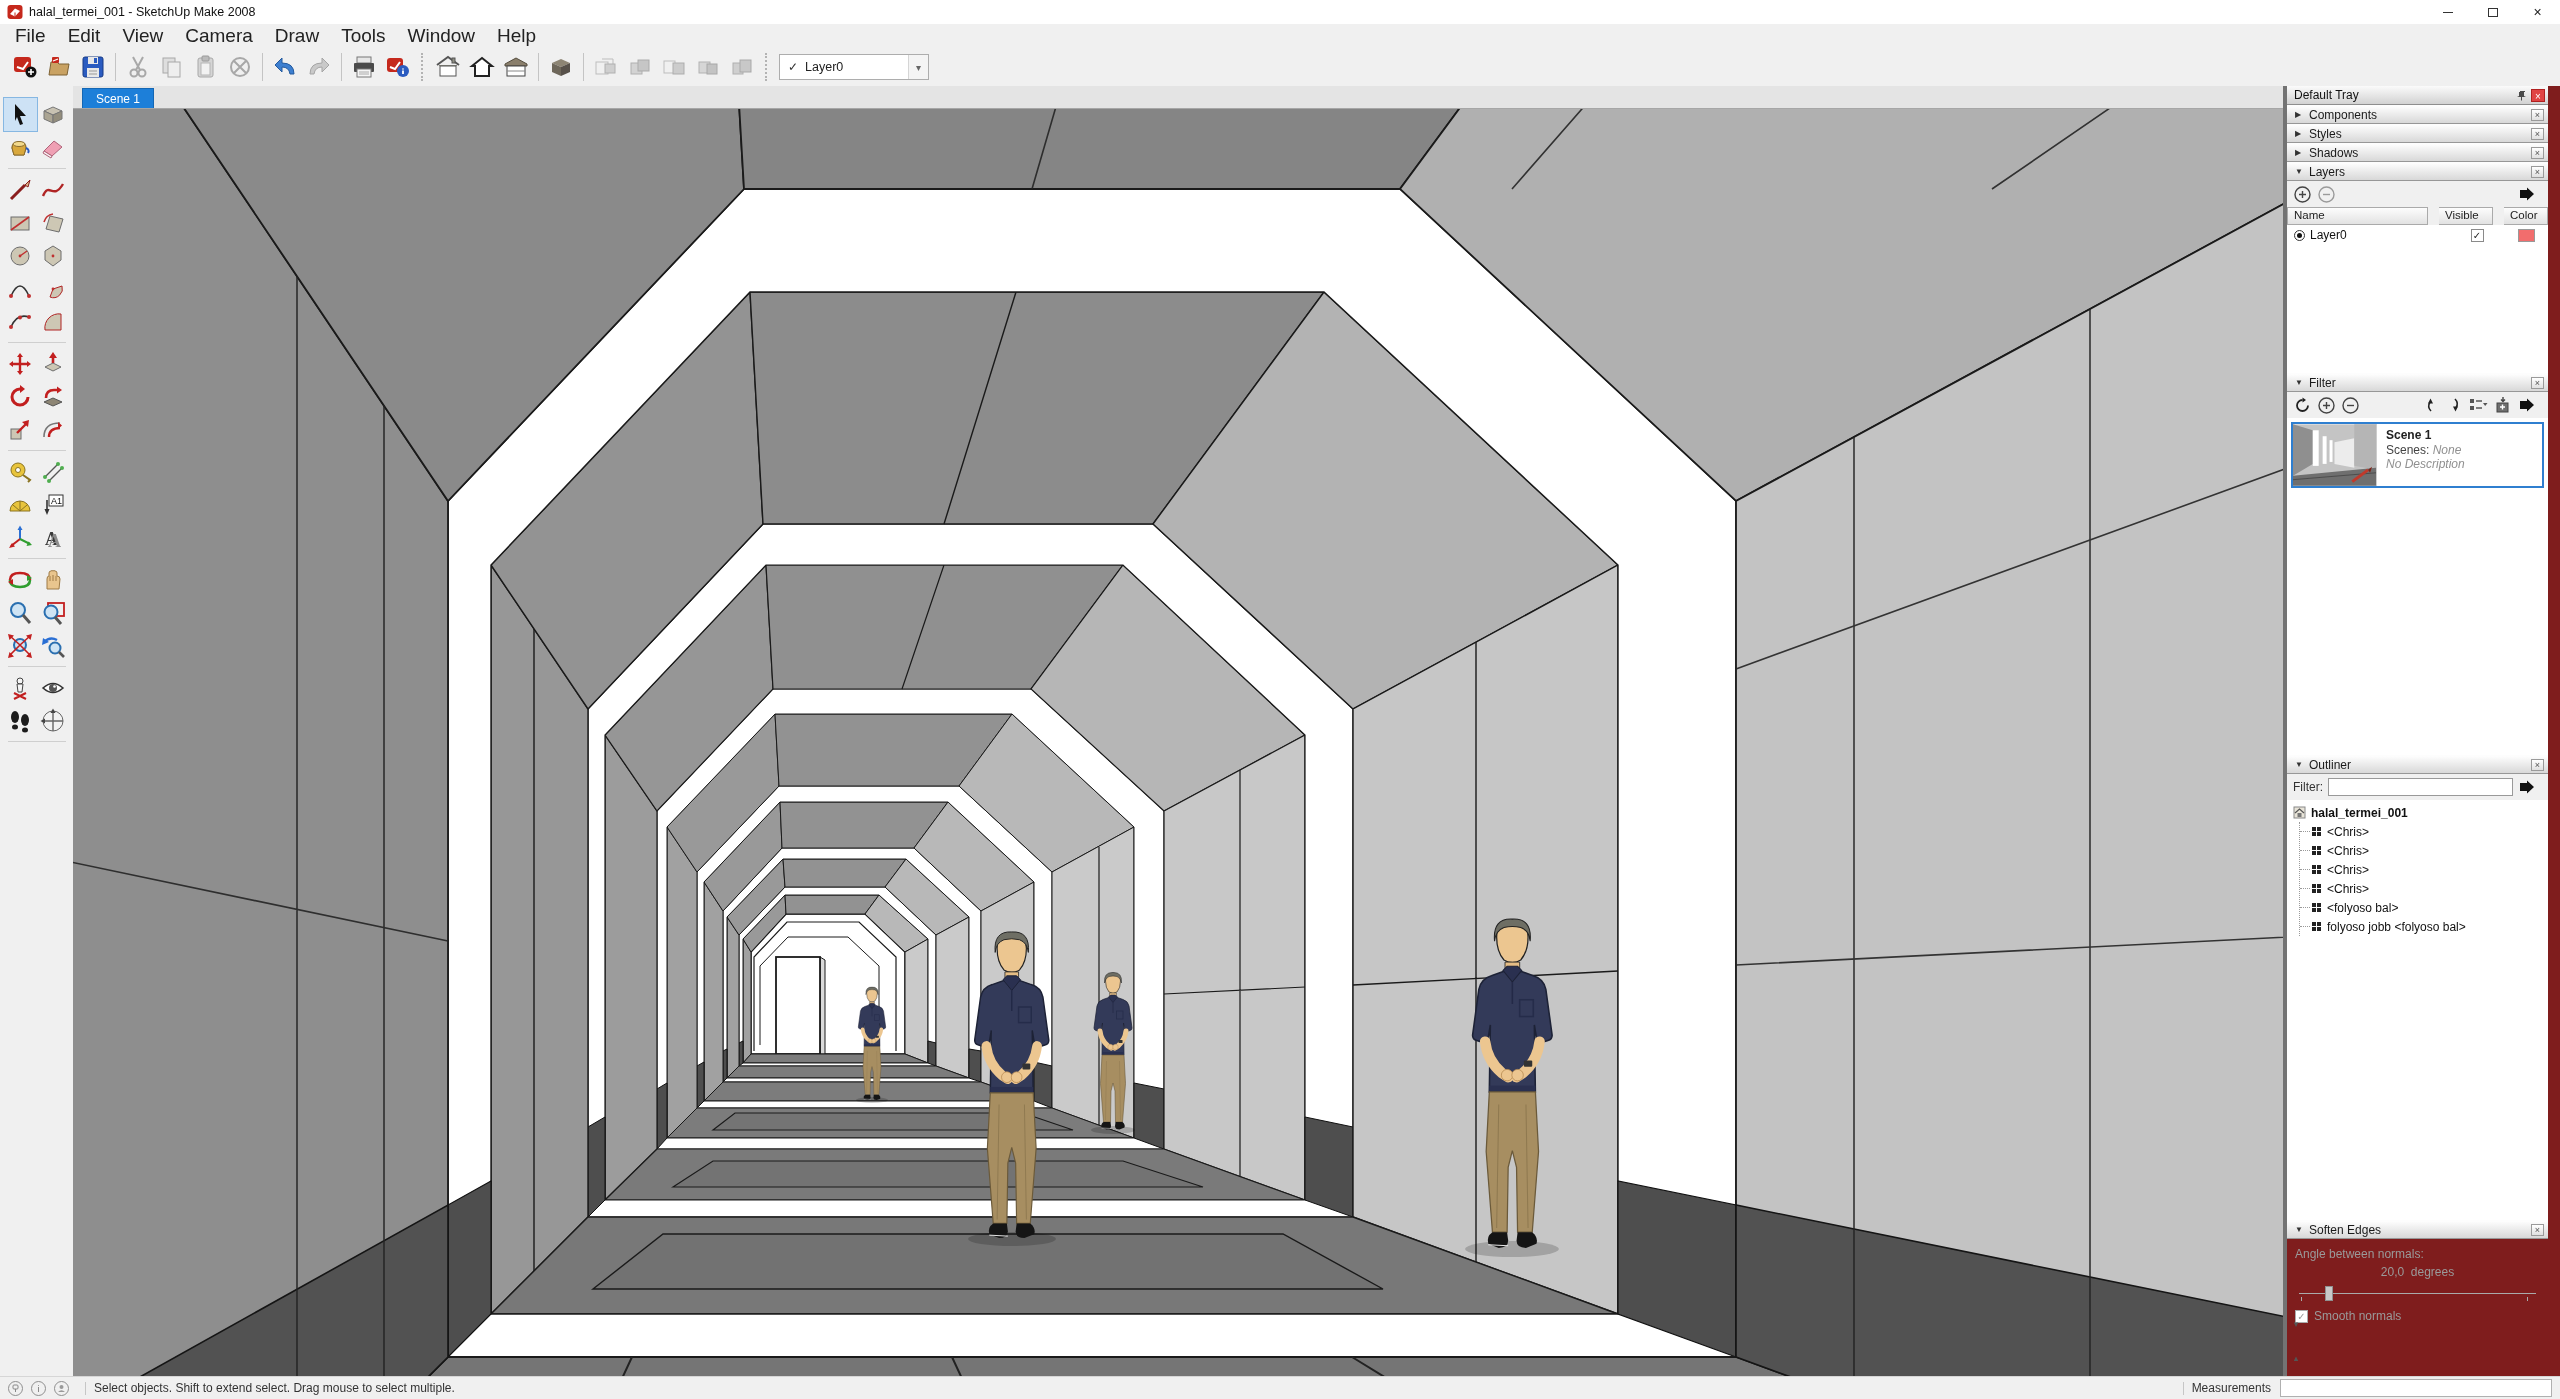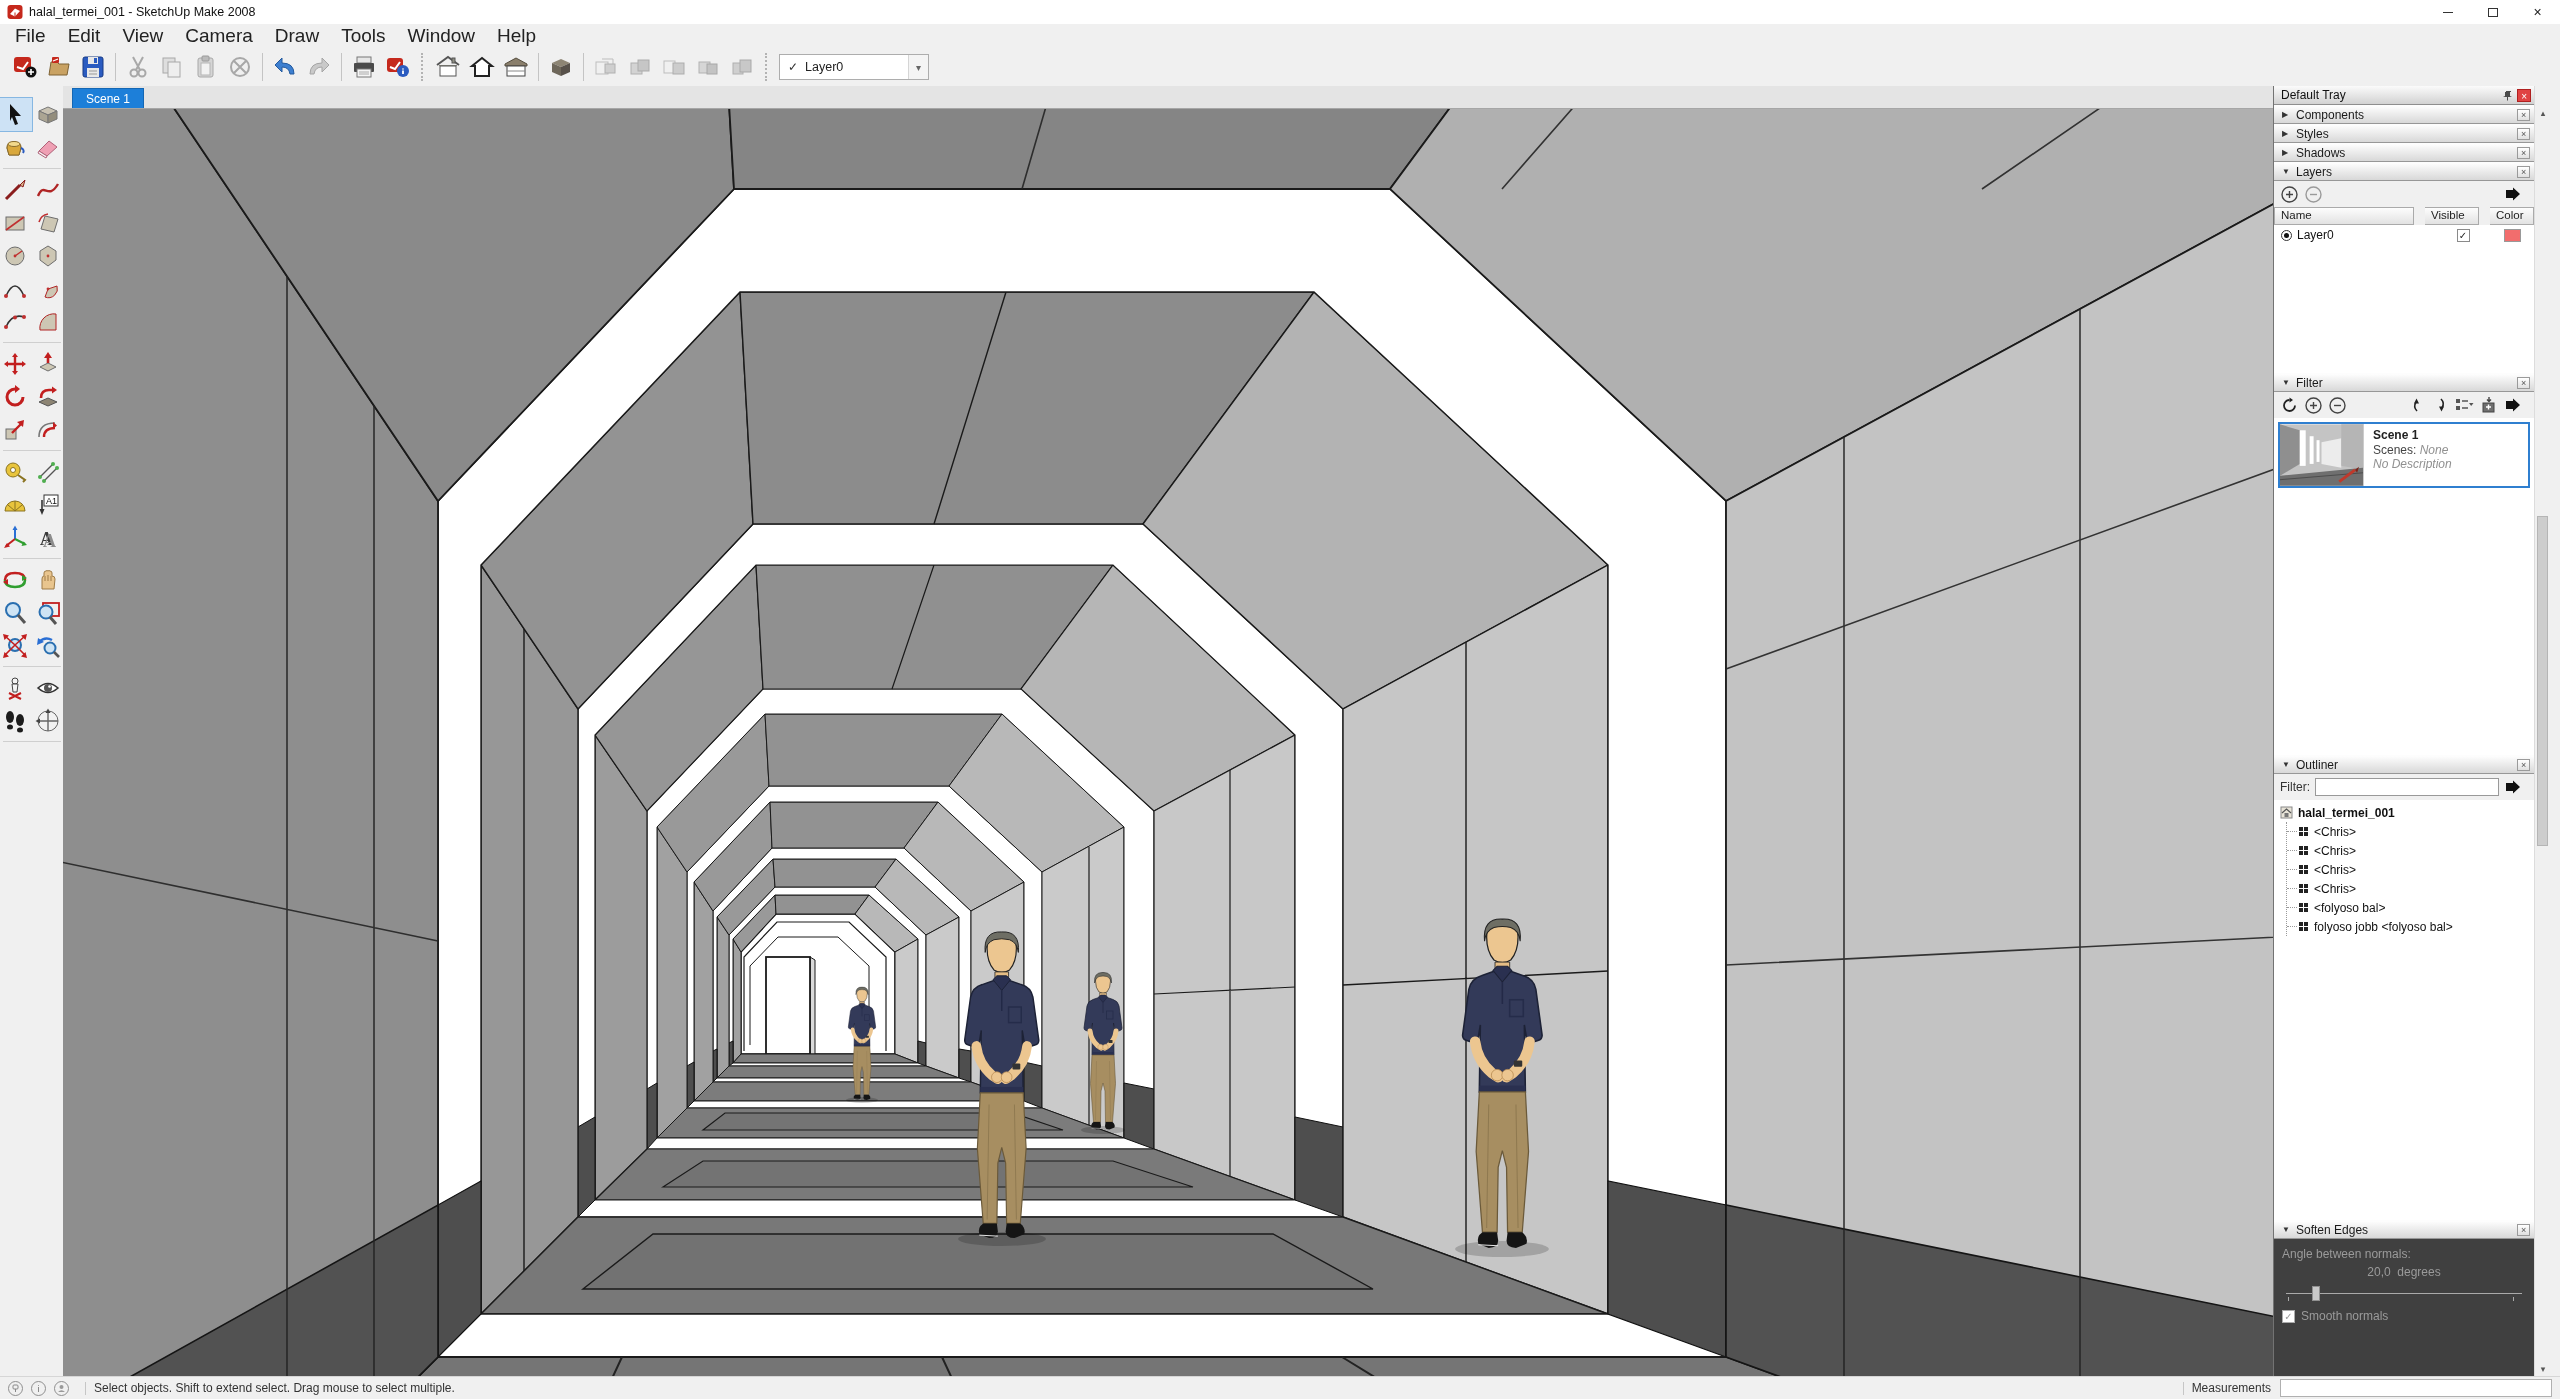--- a/index.html
+++ b/index.html
@@ -25,35 +25,35 @@
   .tsep-dots { width:4px; height:28px; border-left:2px dotted #b3b3b3; margin:0 6px; }
   .layer-select { width:150px; height:26px; background:#fff; border:1px solid #adadad; display:flex; align-items:center; font-size:12.5px; color:#222; margin-left:4px; }
   .layer-select .chk { margin:0 7px 0 8px; font-size:12px; color:#333; }
   .layer-select .val { flex:1; }
   .layer-select .dd { width:20px; height:24px; border-left:1px solid #d5d5d5; display:flex; align-items:center; justify-content:center; color:#666; font-size:10px; background:#f4f4f4; }
 
   
   .workspace { display:flex; height:1290px; }
 
   
-  .lefttools { width:63px; background:#f0f0f0; padding-top:12px; display:flex; flex-direction:column; align-items:center; }
+  .lefttools { width:73px; background:#f0f0f0; padding-top:12px; display:flex; flex-direction:column; align-items:center; }
   .lt-grid { display:grid; grid-template-columns:33px 33px; }
   .lt-cell { width:33px; height:33px; display:flex; align-items:center; justify-content:center; }
   .lt-cell.sel { background:#cde2f5; outline:1px solid #86b7e2; }
   .lt-sep { width:58px; height:1px; background:#cfcfcf; margin:4px 0; }
 
   
   .center { width:2210px; display:flex; flex-direction:column; }
   .tabbar { height:23px; background:#e4e4e4; border-bottom:1px solid #a6a6a6; display:flex; align-items:flex-end; padding-left:9px; }
   .scene-tab { height:20px; background:#1d7fd9; color:#fff; font-size:12px; display:flex; align-items:center; padding:0 13px; border:1px solid #1467b4; border-bottom:none; }
   .viewport { height:1267px; position:relative; background:#fff; }
   .viewport svg { position:absolute; left:0; top:0; }
 
   
-  .tray { width:277px; display:flex; background:#404040; border-left:1px solid #737373; }
+  .tray { width:277px; display:flex; background:#7f1d1d; border-left:4px solid #737373;flex-direction:column; }
   .tray-inner { width:261px; display:flex; flex-direction:column; }
   .tray-scroll { width:16px; background:#f0f0f0; border-left:1px solid #dcdcdc; position:relative; font-size:9px; color:#555; }
   .tray-scroll .arr-up { position:absolute; top:22px; left:0; width:16px; text-align:center; }
   .tray-scroll .arr-dn { position:absolute; bottom:2px; left:0; width:16px; text-align:center; }
   .tray-scroll .thumb { position:absolute; top:430px; left:2px; width:11px; height:330px; background:#cdcdcd; border:1px solid #b5b5b5; }
 
   .tray-header { height:19px; background:linear-gradient(#fbfbfb,#d2d2d2); border-bottom:1px solid #8e8e8e; display:flex; align-items:center; padding:0 3px 0 7px; font-size:12px; color:#111; }
   .tray-header .t { flex:1; }
   .pinbox { width:14px; height:14px; display:flex; align-items:center; justify-content:center; }
   .redx { width:14px; height:13px; background:#e04343; color:#fff; font-size:10px; line-height:13px; text-align:center; border:1px solid #b02020; margin-left:3px; }

